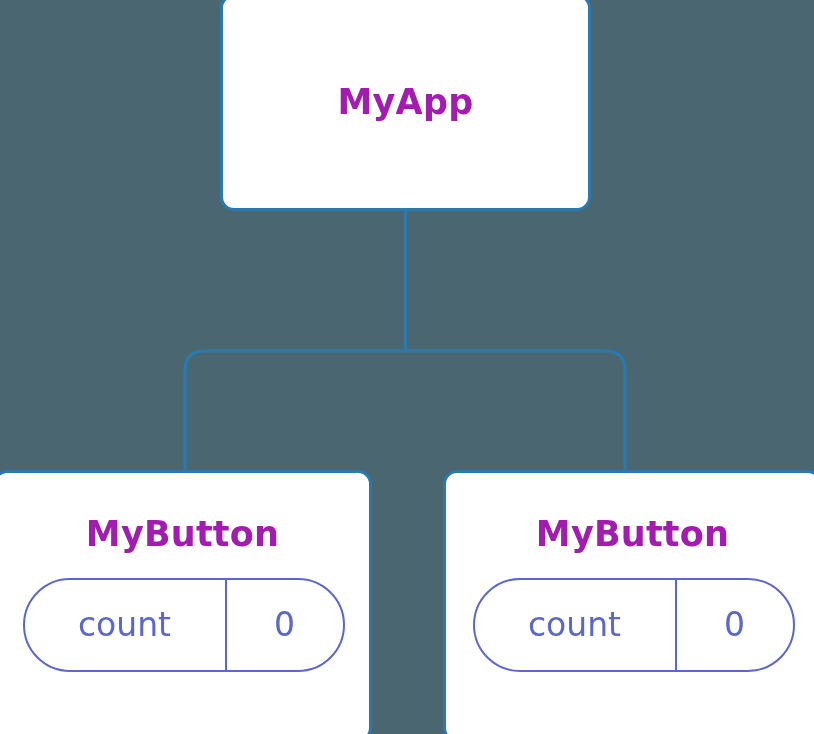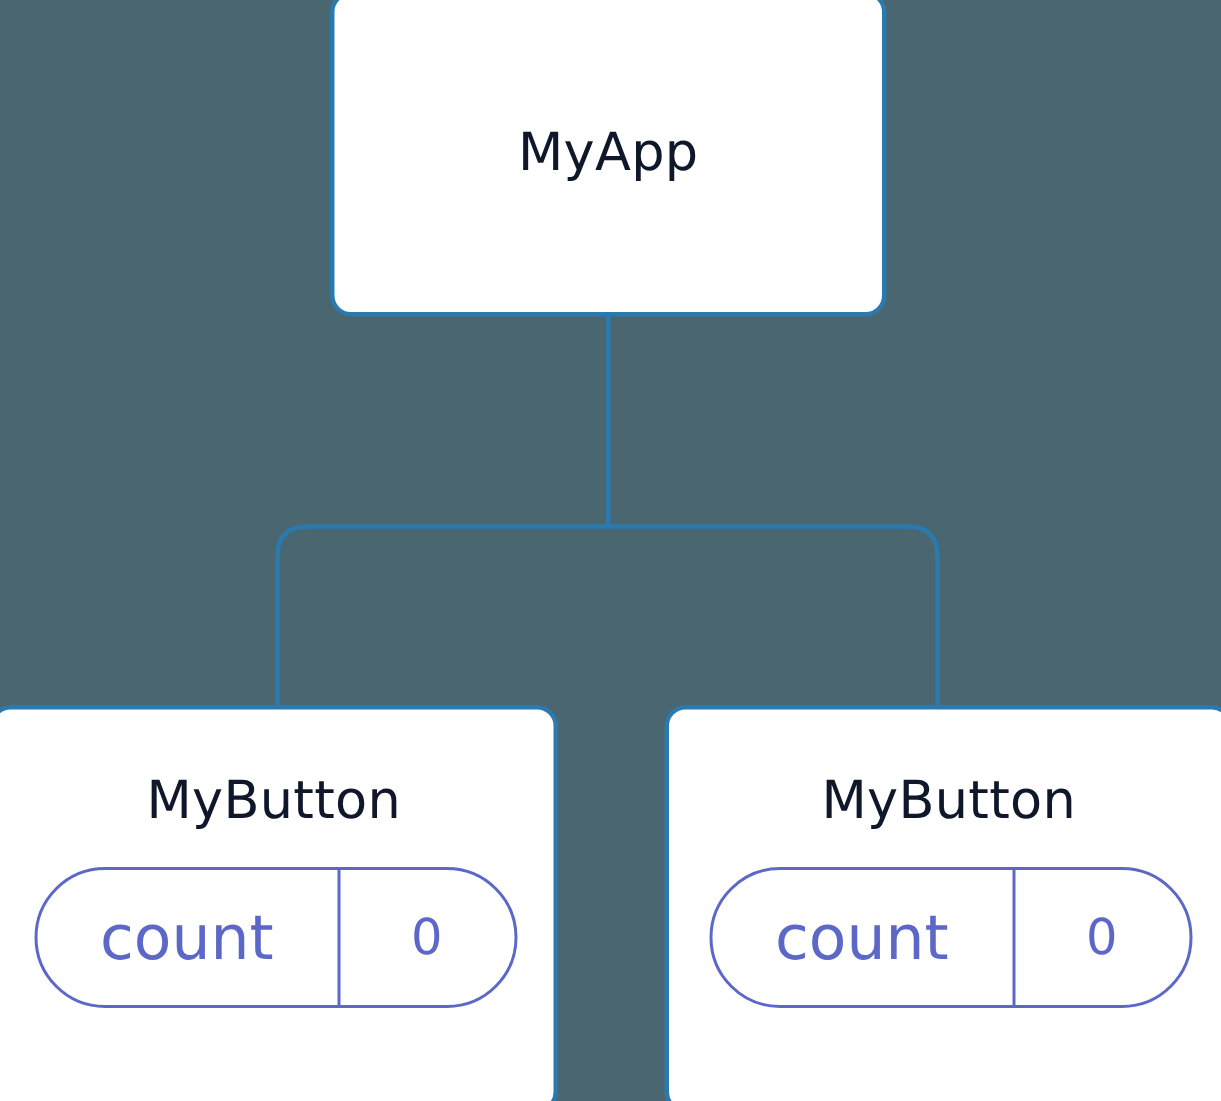--- a/index.html
+++ b/index.html
@@ -67,23 +67,23 @@
   .node-child-right {
     left: 443px;
     top: 470px;
     width: 379px;
     height: 272px;
     justify-content: flex-start;
     padding-top: 42px;
   }
 
   .node-title {
-    color: #0f172a;
+    color: #a21caf;
     font-size: 35px;
-    font-weight: 400;
+    font-weight: 700;
     letter-spacing: 0.2px;
     line-height: 1.1;
     white-space: nowrap;
   }
 
   .node-root .node-title {
     font-size: 35px;
   }
 
   
@@ -100,21 +100,21 @@
     overflow: hidden;
   }
 
   .pill-key {
     display: flex;
     align-items: center;
     justify-content: center;
     min-width: 172px;
     padding: 0 14px;
     color: #5c68c8;
-    font-size: 41px;
+    font-size: 33px;
     white-space: nowrap;
   }
 
   .pill-divider {
     width: 2px;
     background: #5c68c8;
     flex: 0 0 2px;
   }
 
   .pill-value {

